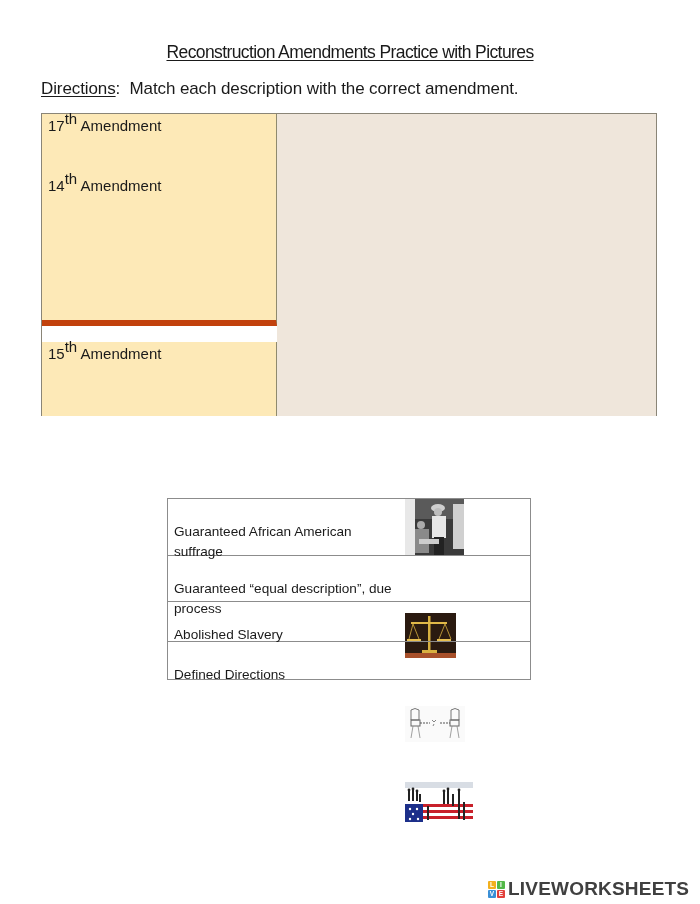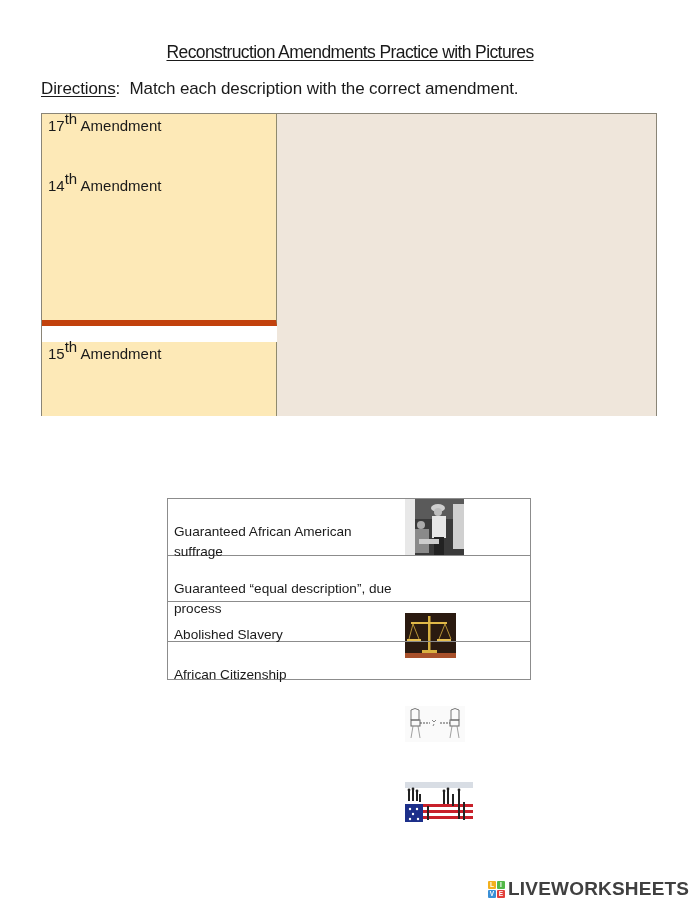--- a/index.html
+++ b/index.html
@@ -136,21 +136,21 @@
         <path d="M46 4 q4 -3 8 0 v10 h-8 z" fill="none" stroke="#777" stroke-width="1"></path>
         <rect x="6" y="14" width="9" height="6" fill="none" stroke="#666" stroke-width="1"></rect>
         <rect x="45" y="14" width="9" height="6" fill="none" stroke="#666" stroke-width="1"></rect>
         <path d="M15 17 h10 M35 17 h10" stroke="#555" stroke-width="1.2" stroke-dasharray="2 1"></path>
         <path d="M27 14 l2 2 M31 14 l-2 2 M28 20 l1 -2" stroke="#666" stroke-width="0.8"></path>
         <path d="M8 20 l-2 12 M13 20 l2 12 M47 20 l-2 12 M52 20 l2 12" stroke="#888" stroke-width="0.8"></path>
       </svg>
     </div>
   </div>
   <div class="row r4">
-    <div class="txt">African Citizenship</div>
+    <div class="txt">Defined Directions</div>
     <div class="pic p4">
       <svg width="68" height="40" viewBox="0 0 68 40">
         <rect width="68" height="6" fill="#d8dde4"></rect>
         <rect x="0" y="6" width="68" height="34" fill="#ffffff"></rect>
         <rect x="0" y="22" width="68" height="3" fill="#c8202a"></rect>
         <rect x="0" y="28" width="68" height="3" fill="#c8202a"></rect>
         <rect x="0" y="34" width="68" height="3" fill="#c8202a"></rect>
         <rect x="0" y="22" width="18" height="18" fill="#1c2f8a"></rect>
         <circle cx="5" cy="27" r="1.2" fill="#fff"></circle>
           <circle cx="12" cy="27" r="1.2" fill="#fff"></circle>

